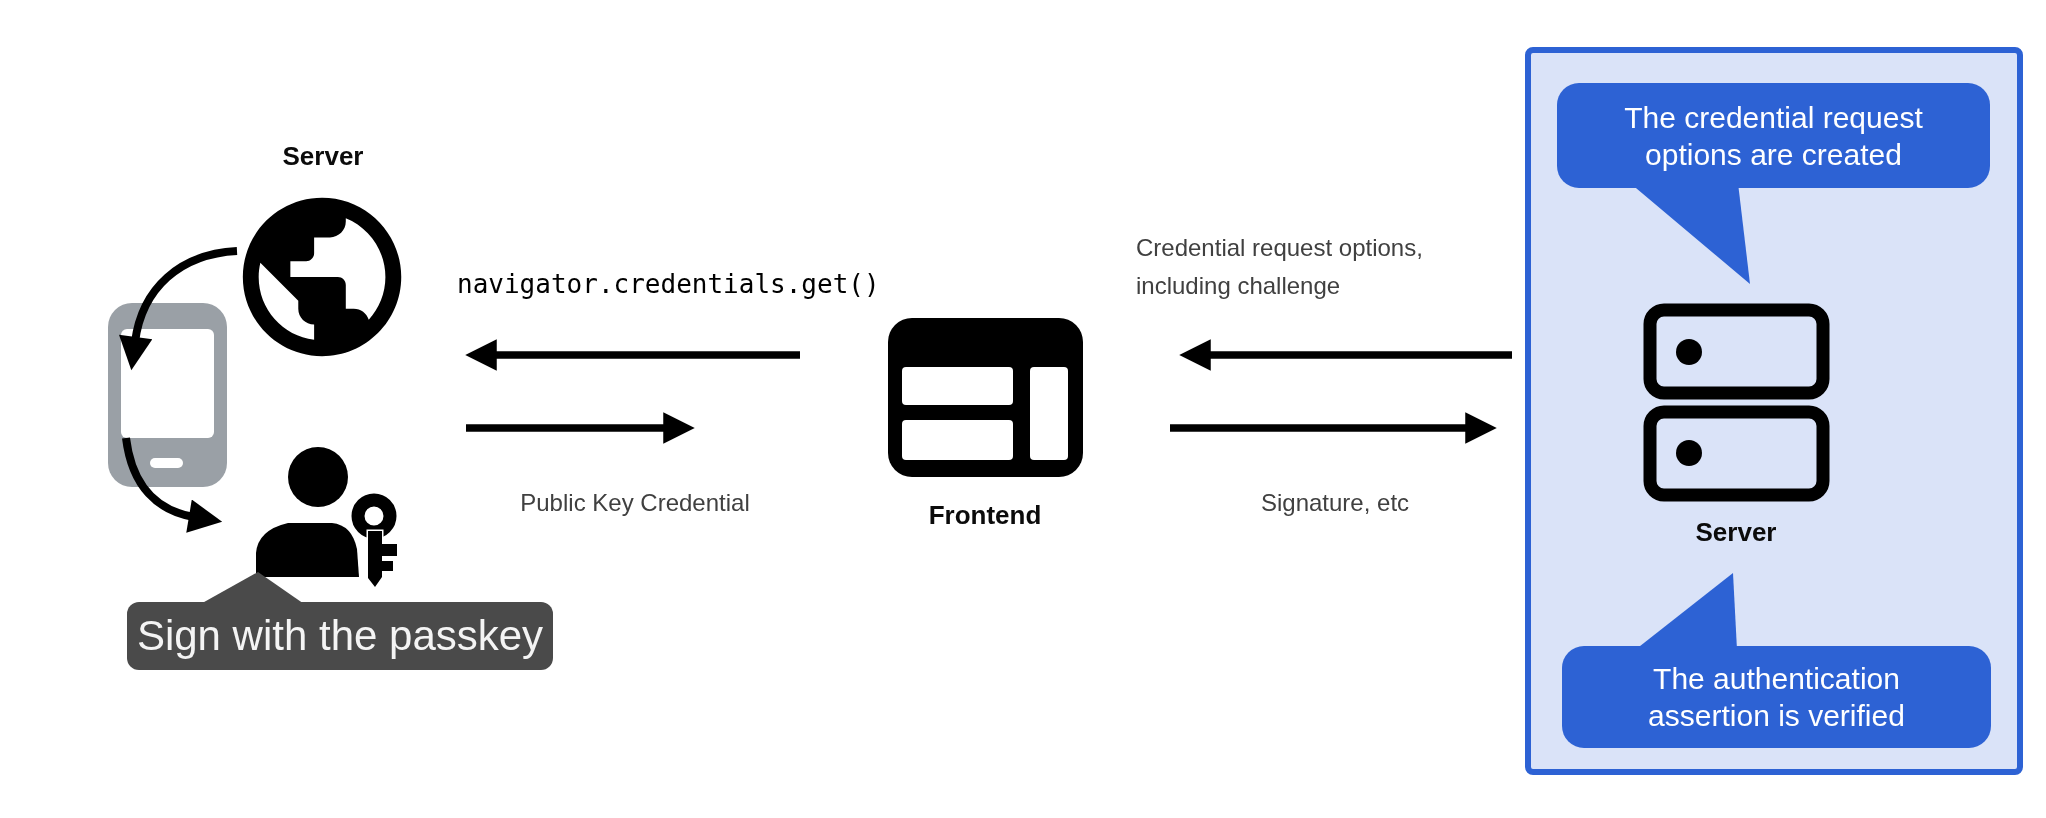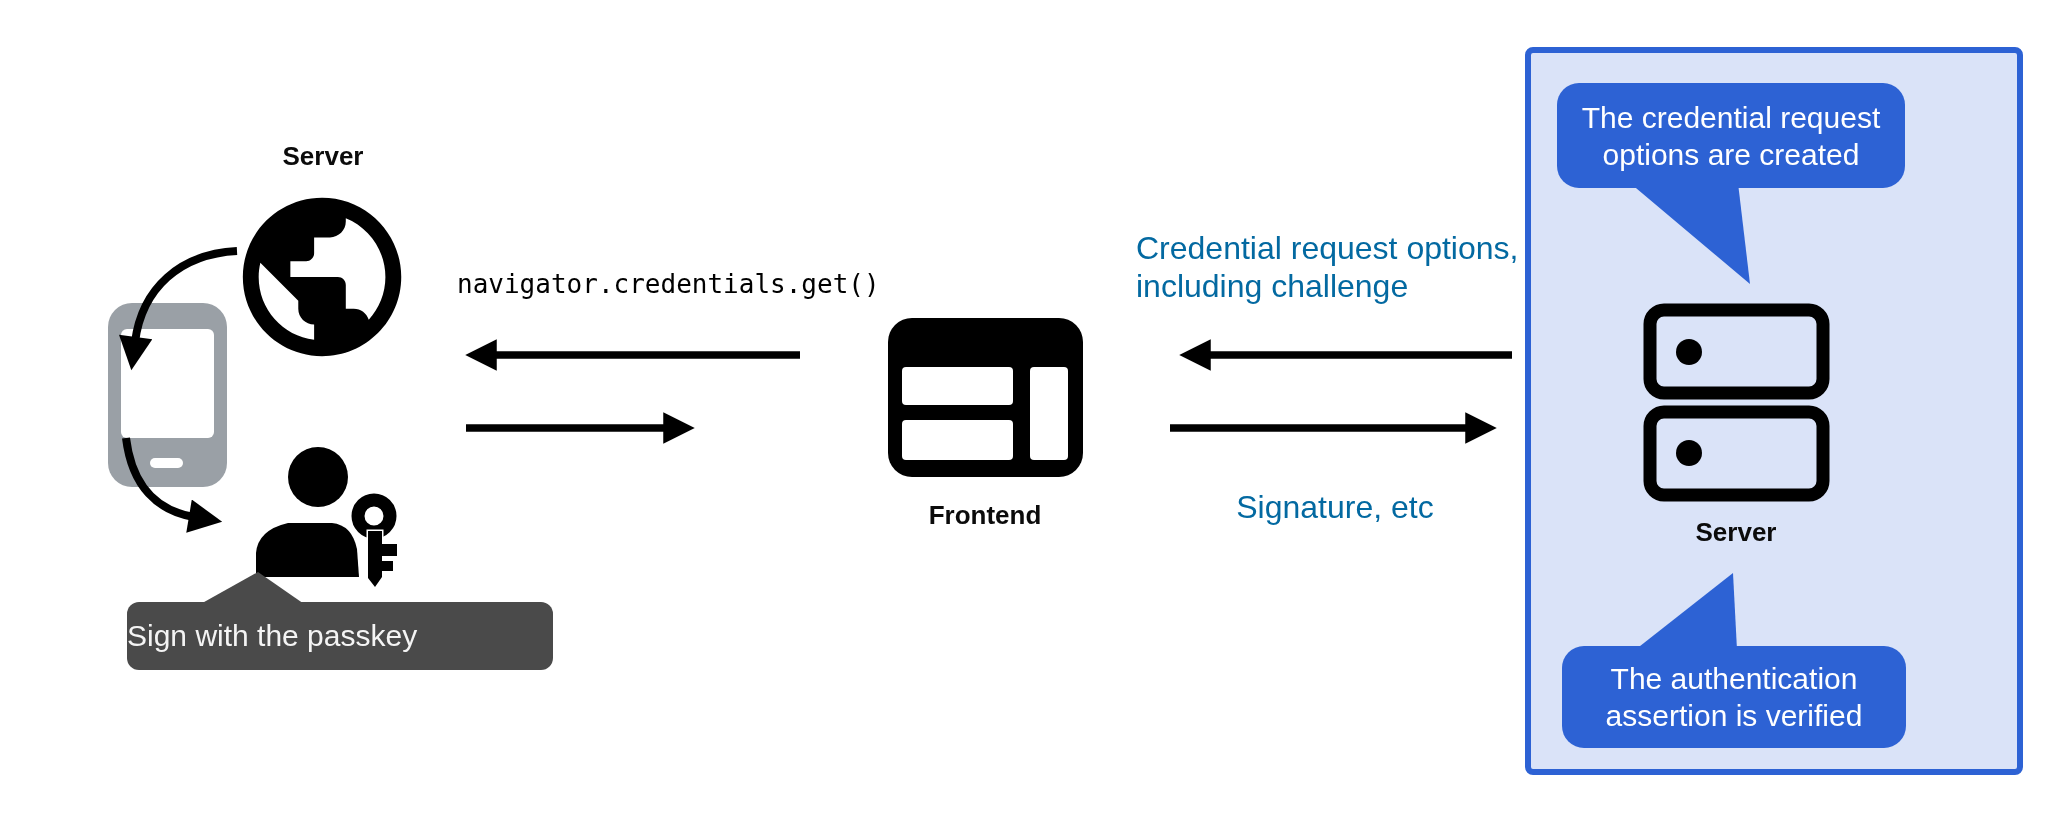--- a/index.html
+++ b/index.html
@@ -8,50 +8,50 @@
     width:2046px;height:818px;
     background:#ffffff;
     font-family:"Liberation Sans", sans-serif;
     overflow:hidden;
   }
   .layer{position:absolute;left:0;top:0;width:2046px;height:818px;}
   .svg-layer{z-index:2;pointer-events:none;}
   .label{position:absolute;z-index:3;color:var(--ink);}
   .center{text-align:center;}
   .node-label{font-weight:bold;font-size:26px;color:#0b0b0b;}
-  .msg-label{font-size:32px;color:#0369a1;}
+  .msg-label{font-size:24px;color:#404040;}
   .code-label{font-family:"DejaVu Sans Mono", monospace;font-size:26px;color:#000000;}
   .halo{background:#ffffff;padding:1px 3px;}
   .pre{white-space:pre-line;}
 
   .server-panel{
     position:absolute;z-index:1;box-sizing:border-box;
     left:1525px;top:47px;width:498px;height:728px;
     background:var(--panel_fill);
     border:6px solid var(--accent_blue);
     border-radius:8px;
   }
   .bubble{
     position:absolute;z-index:3;box-sizing:border-box;
     background:var(--accent_blue);color:#ffffff;
     border-radius:22px;
     display:flex;align-items:center;justify-content:center;
     font-size:30px;line-height:37px;text-align:center;
     white-space:pre-line;
   }
-  .bubble-top{left:1557px;top:83px;width:348px;height:105px;}
-  .bubble-bottom{left:1562px;top:646px;width:344px;height:102px;}
+  .bubble-top{left:1557px;top:83px;width:433px;height:105px;}
+  .bubble-bottom{left:1562px;top:646px;width:429px;height:102px;}
 
   .sign-box{
     position:absolute;z-index:3;box-sizing:border-box;
     left:127px;top:602px;width:426px;height:68px;
     background:var(--tooltip_gray);color:#f4f4f4;
     border-radius:12px;
-    display:flex;align-items:center;justify-content:flex-start;
-    font-size:30px;
+    display:flex;align-items:center;justify-content:center;
+    font-size:42px;
   }
 
   
   .ink-fill{fill:#000000;}
   .ink-stroke{stroke:#000000;fill:none;}
   .accent-fill{fill:var(--accent_blue);}
   .gray-fill{fill:var(--phone_gray);}
   .tooltip-fill{fill:var(--tooltip_gray);}
   .white-fill{fill:#ffffff;}
 </style>
@@ -115,20 +115,21 @@
 
     <path d="M237 251 C 180 254 142 288 135 342" stroke="#000000" stroke-width="8" fill="none" marker-end="url(#ah)"></path>
     <path d="M126 438 C 132 487 158 511 194 517" stroke="#000000" stroke-width="8" fill="none" marker-end="url(#ah)"></path>
   </svg>
 
   <div class="label node-label center" style="left:223px;top:141px;width:200px;">Server</div>
 
 
   <div class="label code-label" style="left:457px;top:269px;">navigator.credentials.get()</div>
 
+  <div class="label msg-label center" style="left:485px;top:489px;width:300px;">Public Key Credential</div>
 
   <div class="label node-label center" style="left:885px;top:500px;width:200px;">Frontend</div>
 
   <div class="label msg-label pre" style="left:1136px;top:229px;line-height:38px;">Credential request options,
 including challenge</div>
 
   <div class="label msg-label center" style="left:1235px;top:489px;width:200px;">Signature, etc</div>
 
   <div class="sign-box">
     <span>Sign with the passkey</span>

